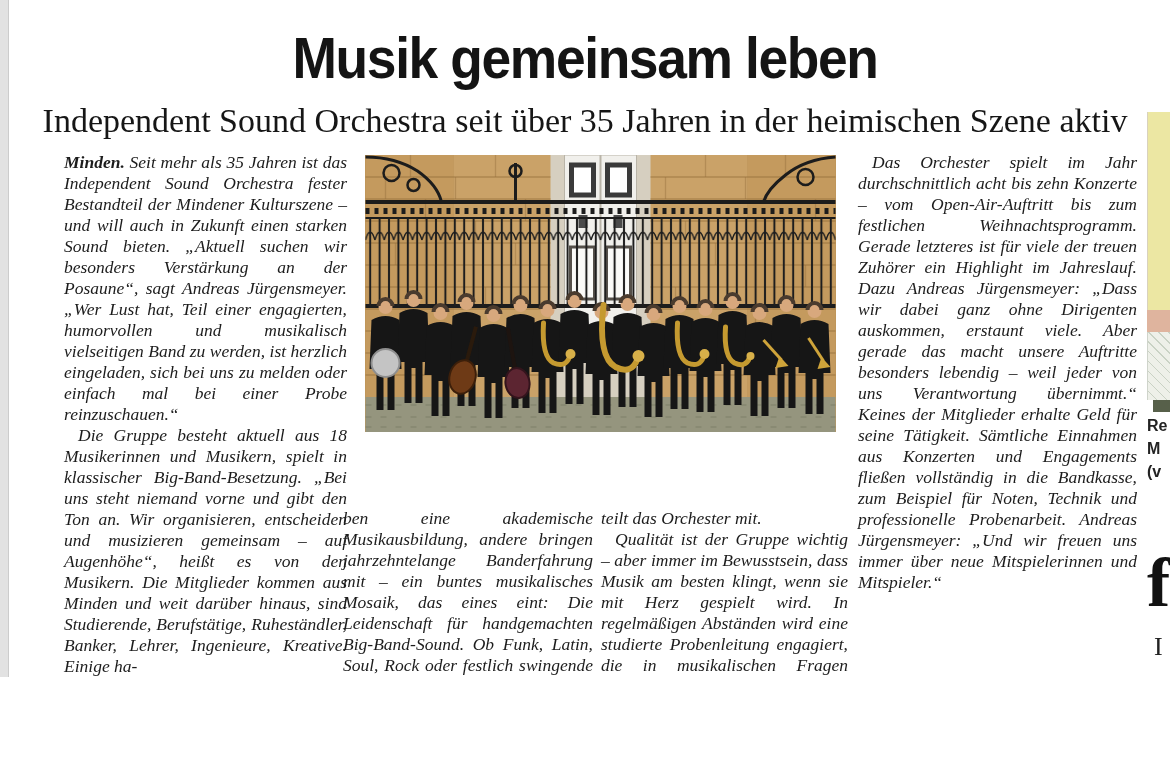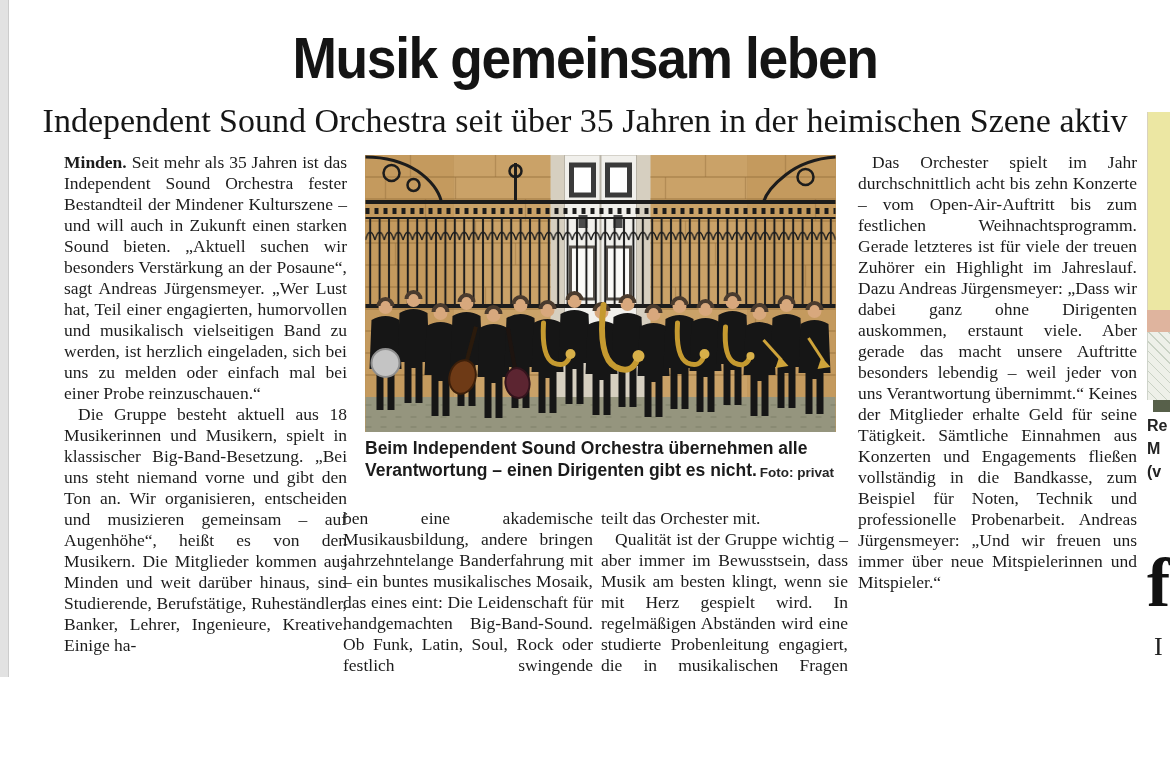--- a/index.html
+++ b/index.html
@@ -5,21 +5,21 @@
   html,body{margin:0;padding:0;background:#ffffff;}
   .page{position:relative;width:1170px;height:677px;overflow:hidden;background:#ffffff;
         font-family:"Liberation Serif",serif;color:#1f1f1f;padding-left:20px;}
   .left-strip{position:absolute;left:0;top:0;width:8px;height:783px;background:#e2e2e2;border-right:1px solid #cccccc;}
   .headline{position:absolute;left:0;top:24px;width:1170px;margin:0;text-align:center;
             font-family:"Liberation Sans",sans-serif;font-weight:bold;font-size:58px;
             letter-spacing:-1.5px;color:#141414;transform:scaleX(.92);}
   .subheadline{position:absolute;left:0;top:102px;width:1170px;margin:0;text-align:center;
             font-family:"Liberation Serif",serif;font-weight:normal;font-size:34px;color:#161616;}
   .col{position:absolute;font-size:17.5px;line-height:21px;text-align:justify;color:#1c1c1c;}
-  .col p{margin:0;}
+  .col p{margin:0;font-style:italic;}
   .col p.indent{text-indent:14px;}
   .lead{font-weight:bold;}
   #col1{left:64px;top:152px;width:283px;}
   #col2{left:343px;top:508px;width:250px;}
   #col3{left:601px;top:508px;width:247px;}
   #col4{left:858px;top:152px;width:279px;}
   .photo{position:absolute;left:365px;top:155px;width:471px;height:277px;overflow:hidden;background:#c09659;}
   .photo svg{display:block;width:100%;height:100%;}
   .caption{position:absolute;left:365px;top:437px;width:471px;
            font-family:"Liberation Sans",sans-serif;font-size:17.5px;line-height:22px;
@@ -159,24 +159,20 @@
       <circle cx="385" cy="201" r="4" fill="#d8b049"></circle>
       <g stroke="#cfa43a" stroke-width="3">
         <line x1="398" y1="185" x2="416" y2="205"></line>
         <line x1="443" y1="183" x2="458" y2="206"></line>
       </g>
       <path d="M414 201 l9 10 l-13 2 z" fill="#cfa43a"></path>
       <path d="M456 202 l9 10 l-13 2 z" fill="#cfa43a"></path>
     </svg>
   </div>
 
-  <div class="caption">
-    <span>Beim Independent Sound Orchestra übernehmen alle Verantwortung – einen Dirigenten gibt es nicht.</span>
-    <span class="credit">Foto: privat</span>
-  </div>
 
 
   <div class="e-yellow"></div>
   <div class="e-pink"></div>
   <div class="e-map"></div>
   <div class="e-wedge"></div>
   <div class="e-frag" style="top:417px">Re</div>
   <div class="e-frag" style="top:440px">M</div>
   <div class="e-frag" style="top:463px">(v</div>
   <div class="e-big">f</div>

